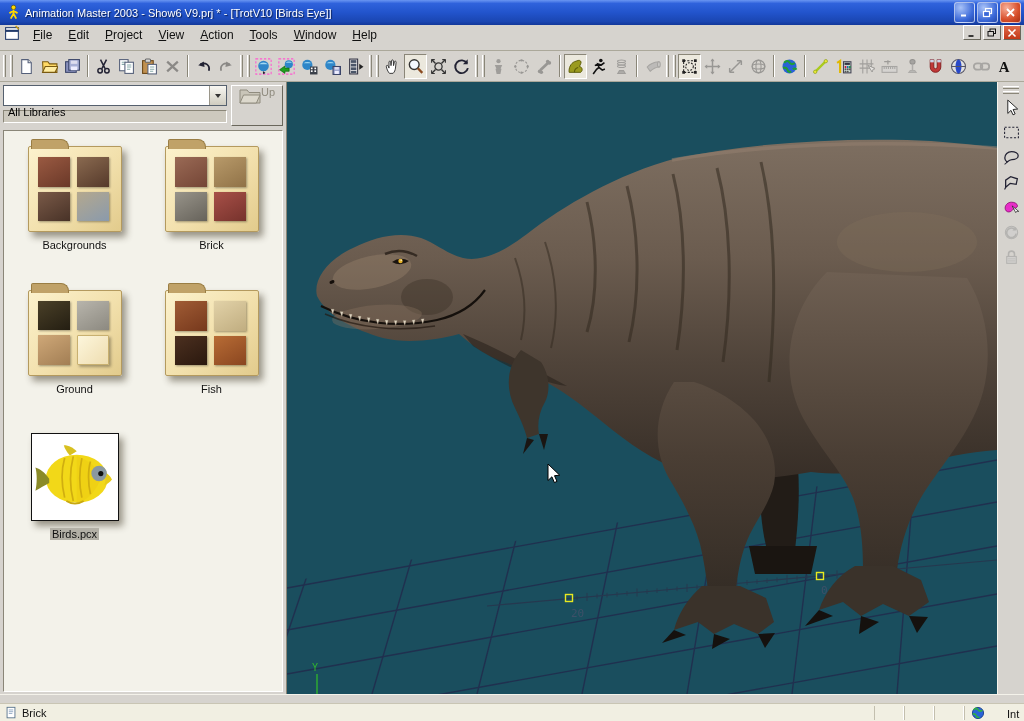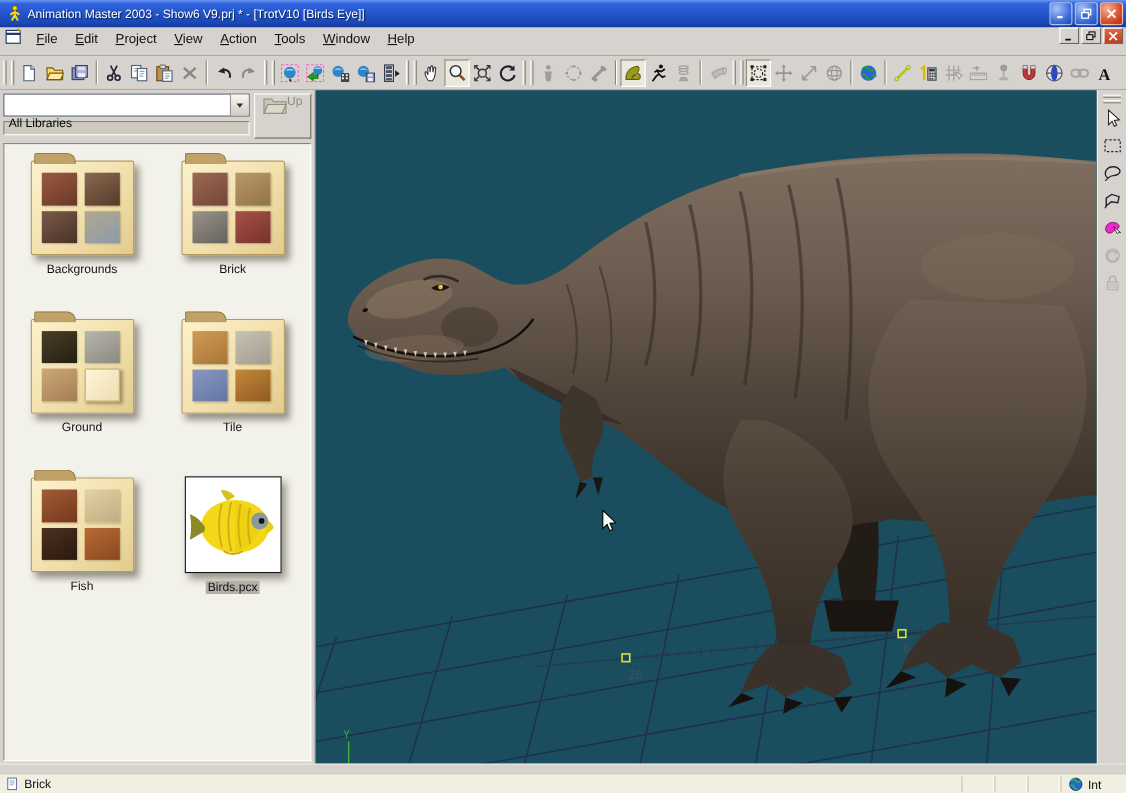--- a/index.html
+++ b/index.html
@@ -57,21 +57,21 @@
   
   .righttools{width:27px;background:#d6d3ce;border-left:1px solid #f6f4ec;display:flex;flex-direction:column;align-items:center;padding-top:3px}
   .rt-grip{width:16px;height:3px;border-top:1px solid #fff;border-bottom:1px solid #8a8678;margin:1px 0}
   .rtbtn{width:23px;height:23px;display:flex;align-items:center;justify-content:center;margin:1px 0}
   .rtbtn.disabled svg{opacity:.5;filter:grayscale(1)}
   
   .bottomstrip{height:9px;background:#d6d3ce;border-top:1px solid #f4f2ea}
   .statusbar{height:18px;background:#f1efe2;display:flex;align-items:center;font-size:11px;border-top:1px solid #c9c5b4;padding:0 2px;color:#111}
   .sb-left{display:flex;align-items:center;gap:4px;flex:1;padding-left:2px}
   .sb-pane{height:14px;width:30px;border-left:1px solid #c3bfae;border-right:1px solid #fff}
-  .sb-zone{display:flex;align-items:flex-end;gap:4px;height:14px;border-left:1px solid #c3bfae;padding-left:6px;width:58px;overflow:hidden;white-space:nowrap}
+  .sb-zone{display:flex;align-items:flex-end;gap:22px;height:14px;border-left:1px solid #c3bfae;padding-left:6px;width:58px;overflow:hidden;white-space:nowrap}
 </style>
 </head>
 <body>
 
 <div class="titlebar">
   <span class="tb-icon"><svg width="17" height="17" viewBox="0 0 16 16">
         <circle cx="8" cy="3.2" r="2.1" fill="#ffd800" stroke="#5a4a00" stroke-width=".6"></circle>
         <path d="M8 5.5V9M8 6.2L4.2 8.8M8 6.2l3.8 2.6M8 9l-2.6 4.8M8 9l2.6 4.8" stroke="#ffd800" stroke-width="1.7" fill="none"></path>
       </svg></span>
   <span class="title">Animation Master 2003 - Show6 V9.prj * - [TrotV10 [Birds Eye]]</span>
@@ -473,29 +473,20 @@
           <div class="folder">
             <div class="thumb" style="background: linear-gradient(150deg, rgb(74, 64, 40), rgb(36, 30, 18));"></div>
             <div class="thumb" style="background: linear-gradient(150deg, rgb(184, 181, 172), rgb(140, 137, 128));"></div>
             <div class="thumb" style="background: linear-gradient(150deg, rgb(207, 168, 120), rgb(162, 126, 84));"></div>
             <div class="thumb minifolder"></div>
           </div>
           <div class="lib-label">Ground</div>
         </div>
         <div class="lib-item">
           <div class="folder">
-            <div class="thumb" style="background: linear-gradient(150deg, rgb(207, 154, 85), rgb(168, 118, 54));"></div>
-            <div class="thumb" style="background: linear-gradient(150deg, rgb(200, 194, 180), rgb(162, 156, 142));"></div>
-            <div class="thumb" style="background: linear-gradient(150deg, rgb(138, 150, 192), rgb(100, 118, 164));"></div>
-            <div class="thumb" style="background: linear-gradient(150deg, rgb(192, 138, 58), rgb(146, 89, 30));"></div>
-          </div>
-          <div class="lib-label">Tile</div>
-        </div>
-        <div class="lib-item">
-          <div class="folder">
             <div class="thumb" style="background: linear-gradient(150deg, rgb(160, 92, 53), rgb(118, 56, 28));"></div>
             <div class="thumb" style="background: linear-gradient(150deg, rgb(226, 210, 168), rgb(192, 173, 128));"></div>
             <div class="thumb" style="background: linear-gradient(150deg, rgb(76, 48, 32), rgb(42, 24, 14));"></div>
             <div class="thumb" style="background: linear-gradient(150deg, rgb(184, 108, 53), rgb(138, 70, 32));"></div>
           </div>
           <div class="lib-label">Fish</div>
         </div>
         <div class="lib-item">
           <div class="imgbox"><svg width="86" height="86" viewBox="0 0 100 100">
               <ellipse cx="52" cy="52" rx="36" ry="28" fill="#f2d818"></ellipse>

